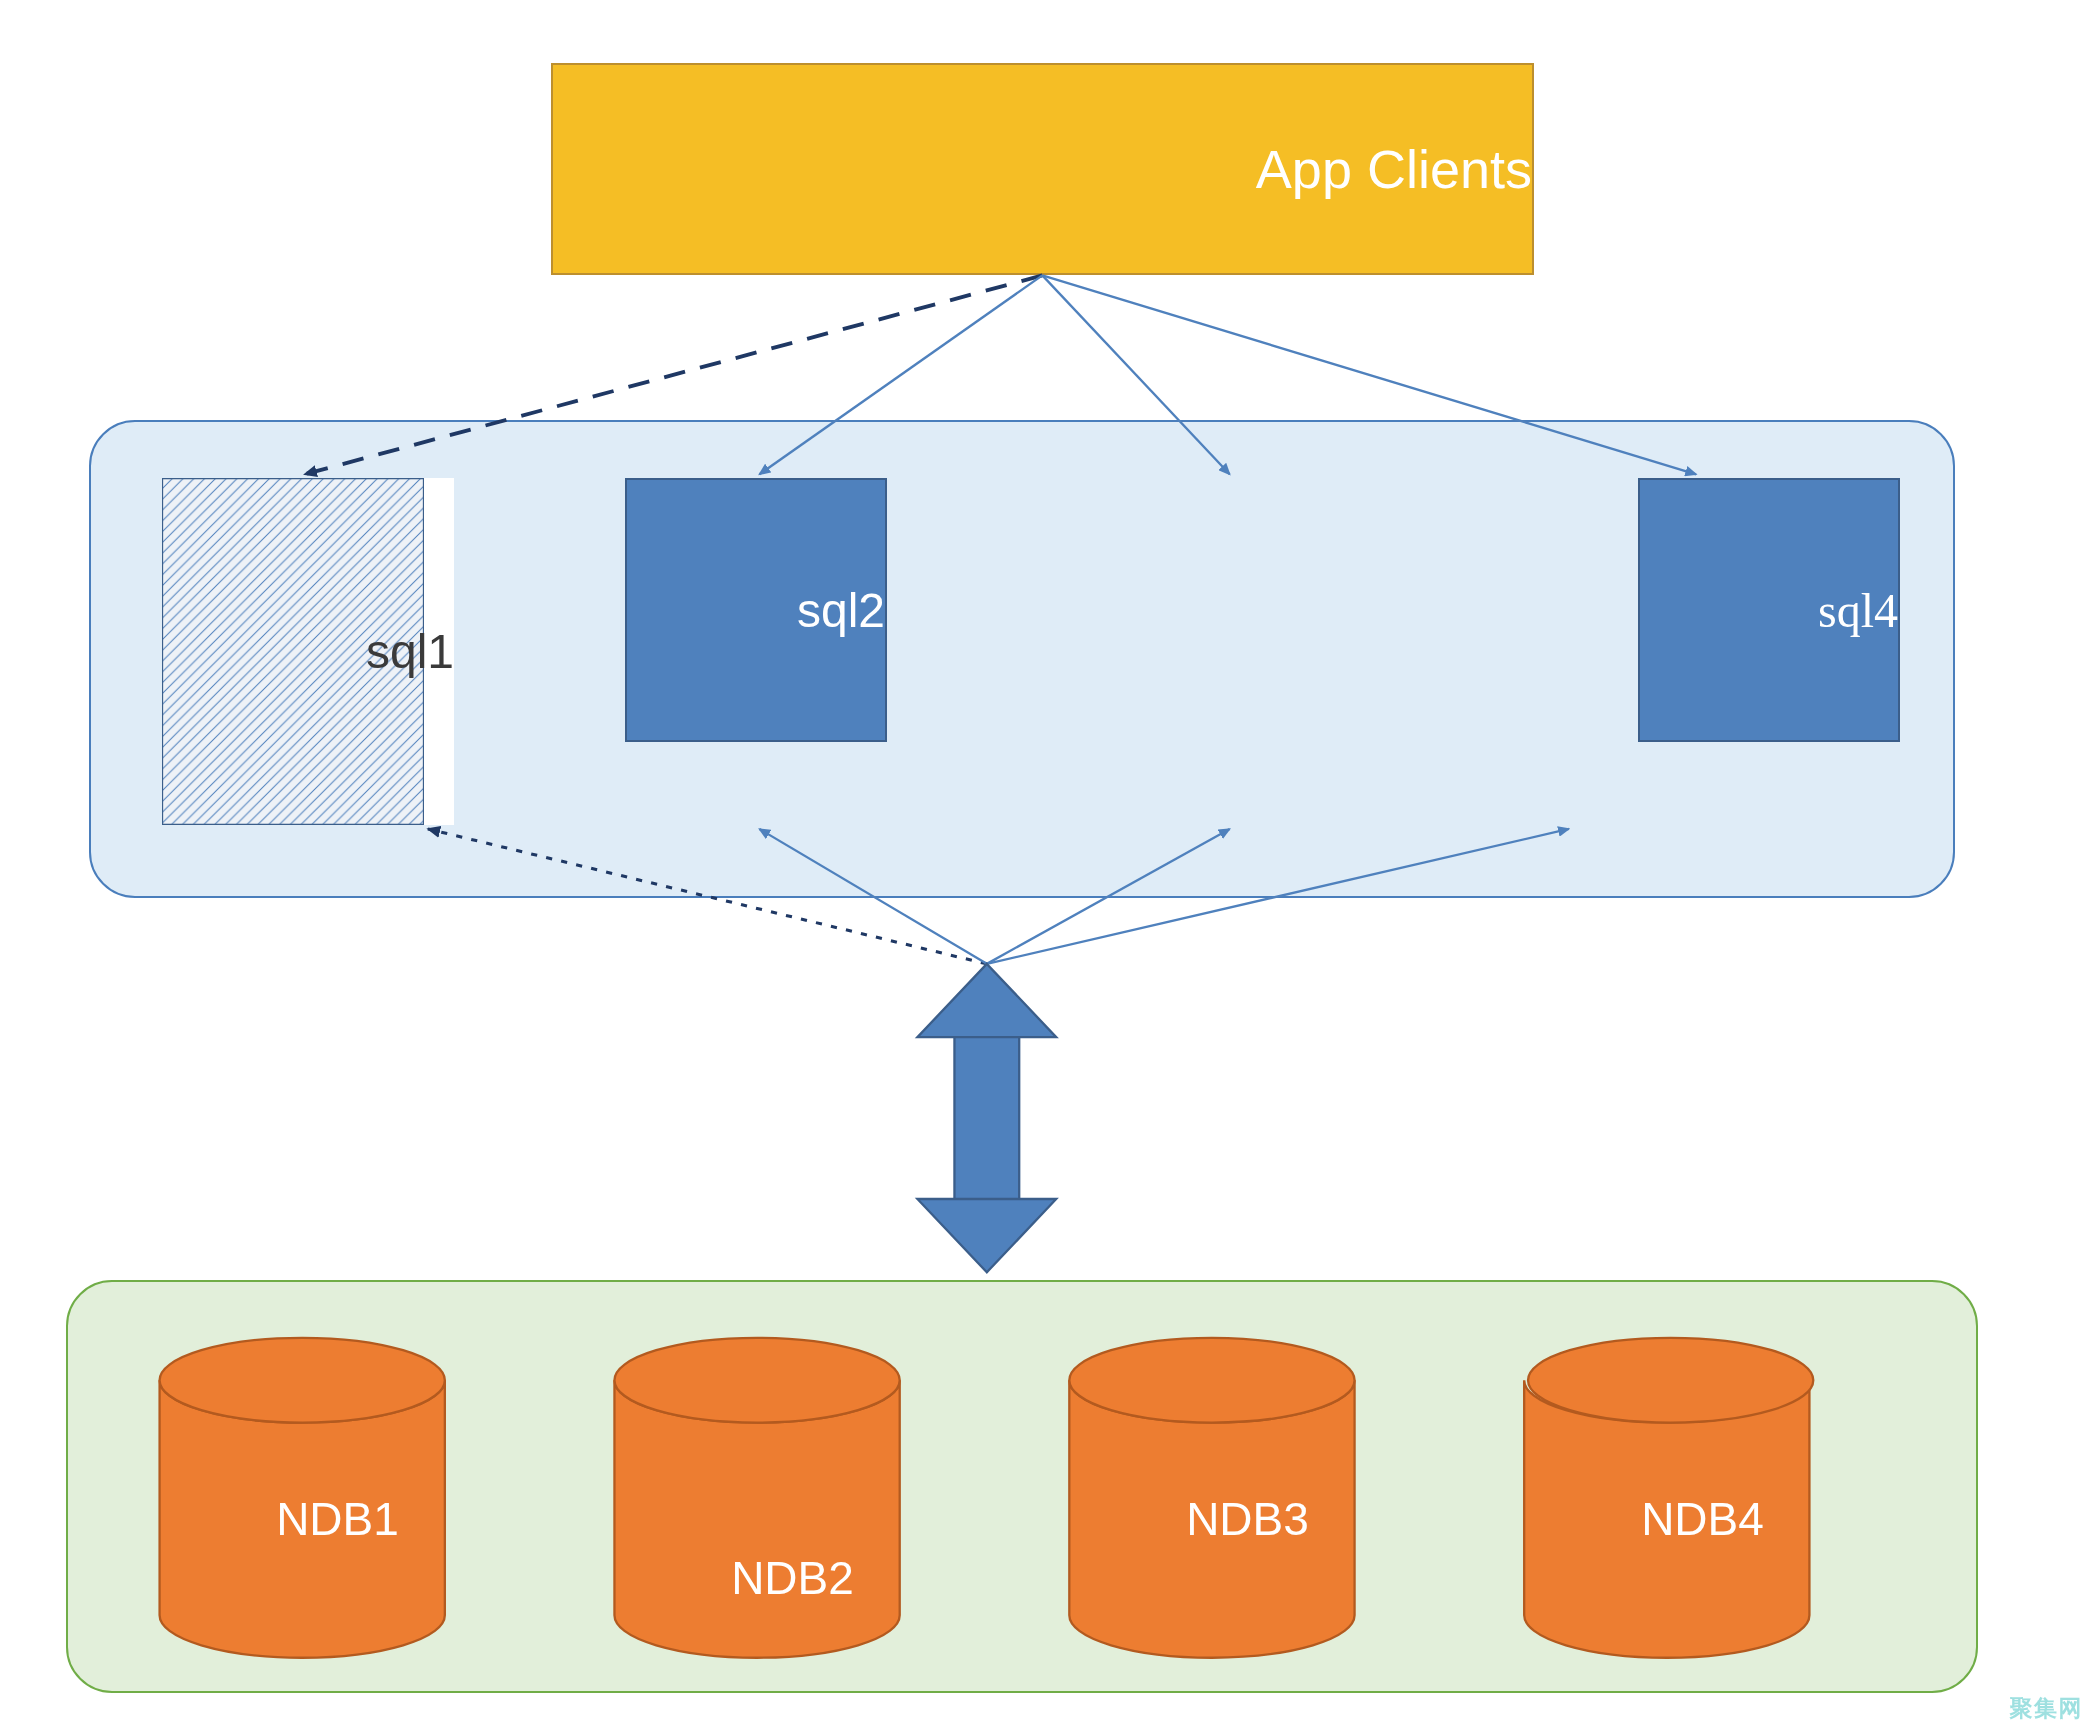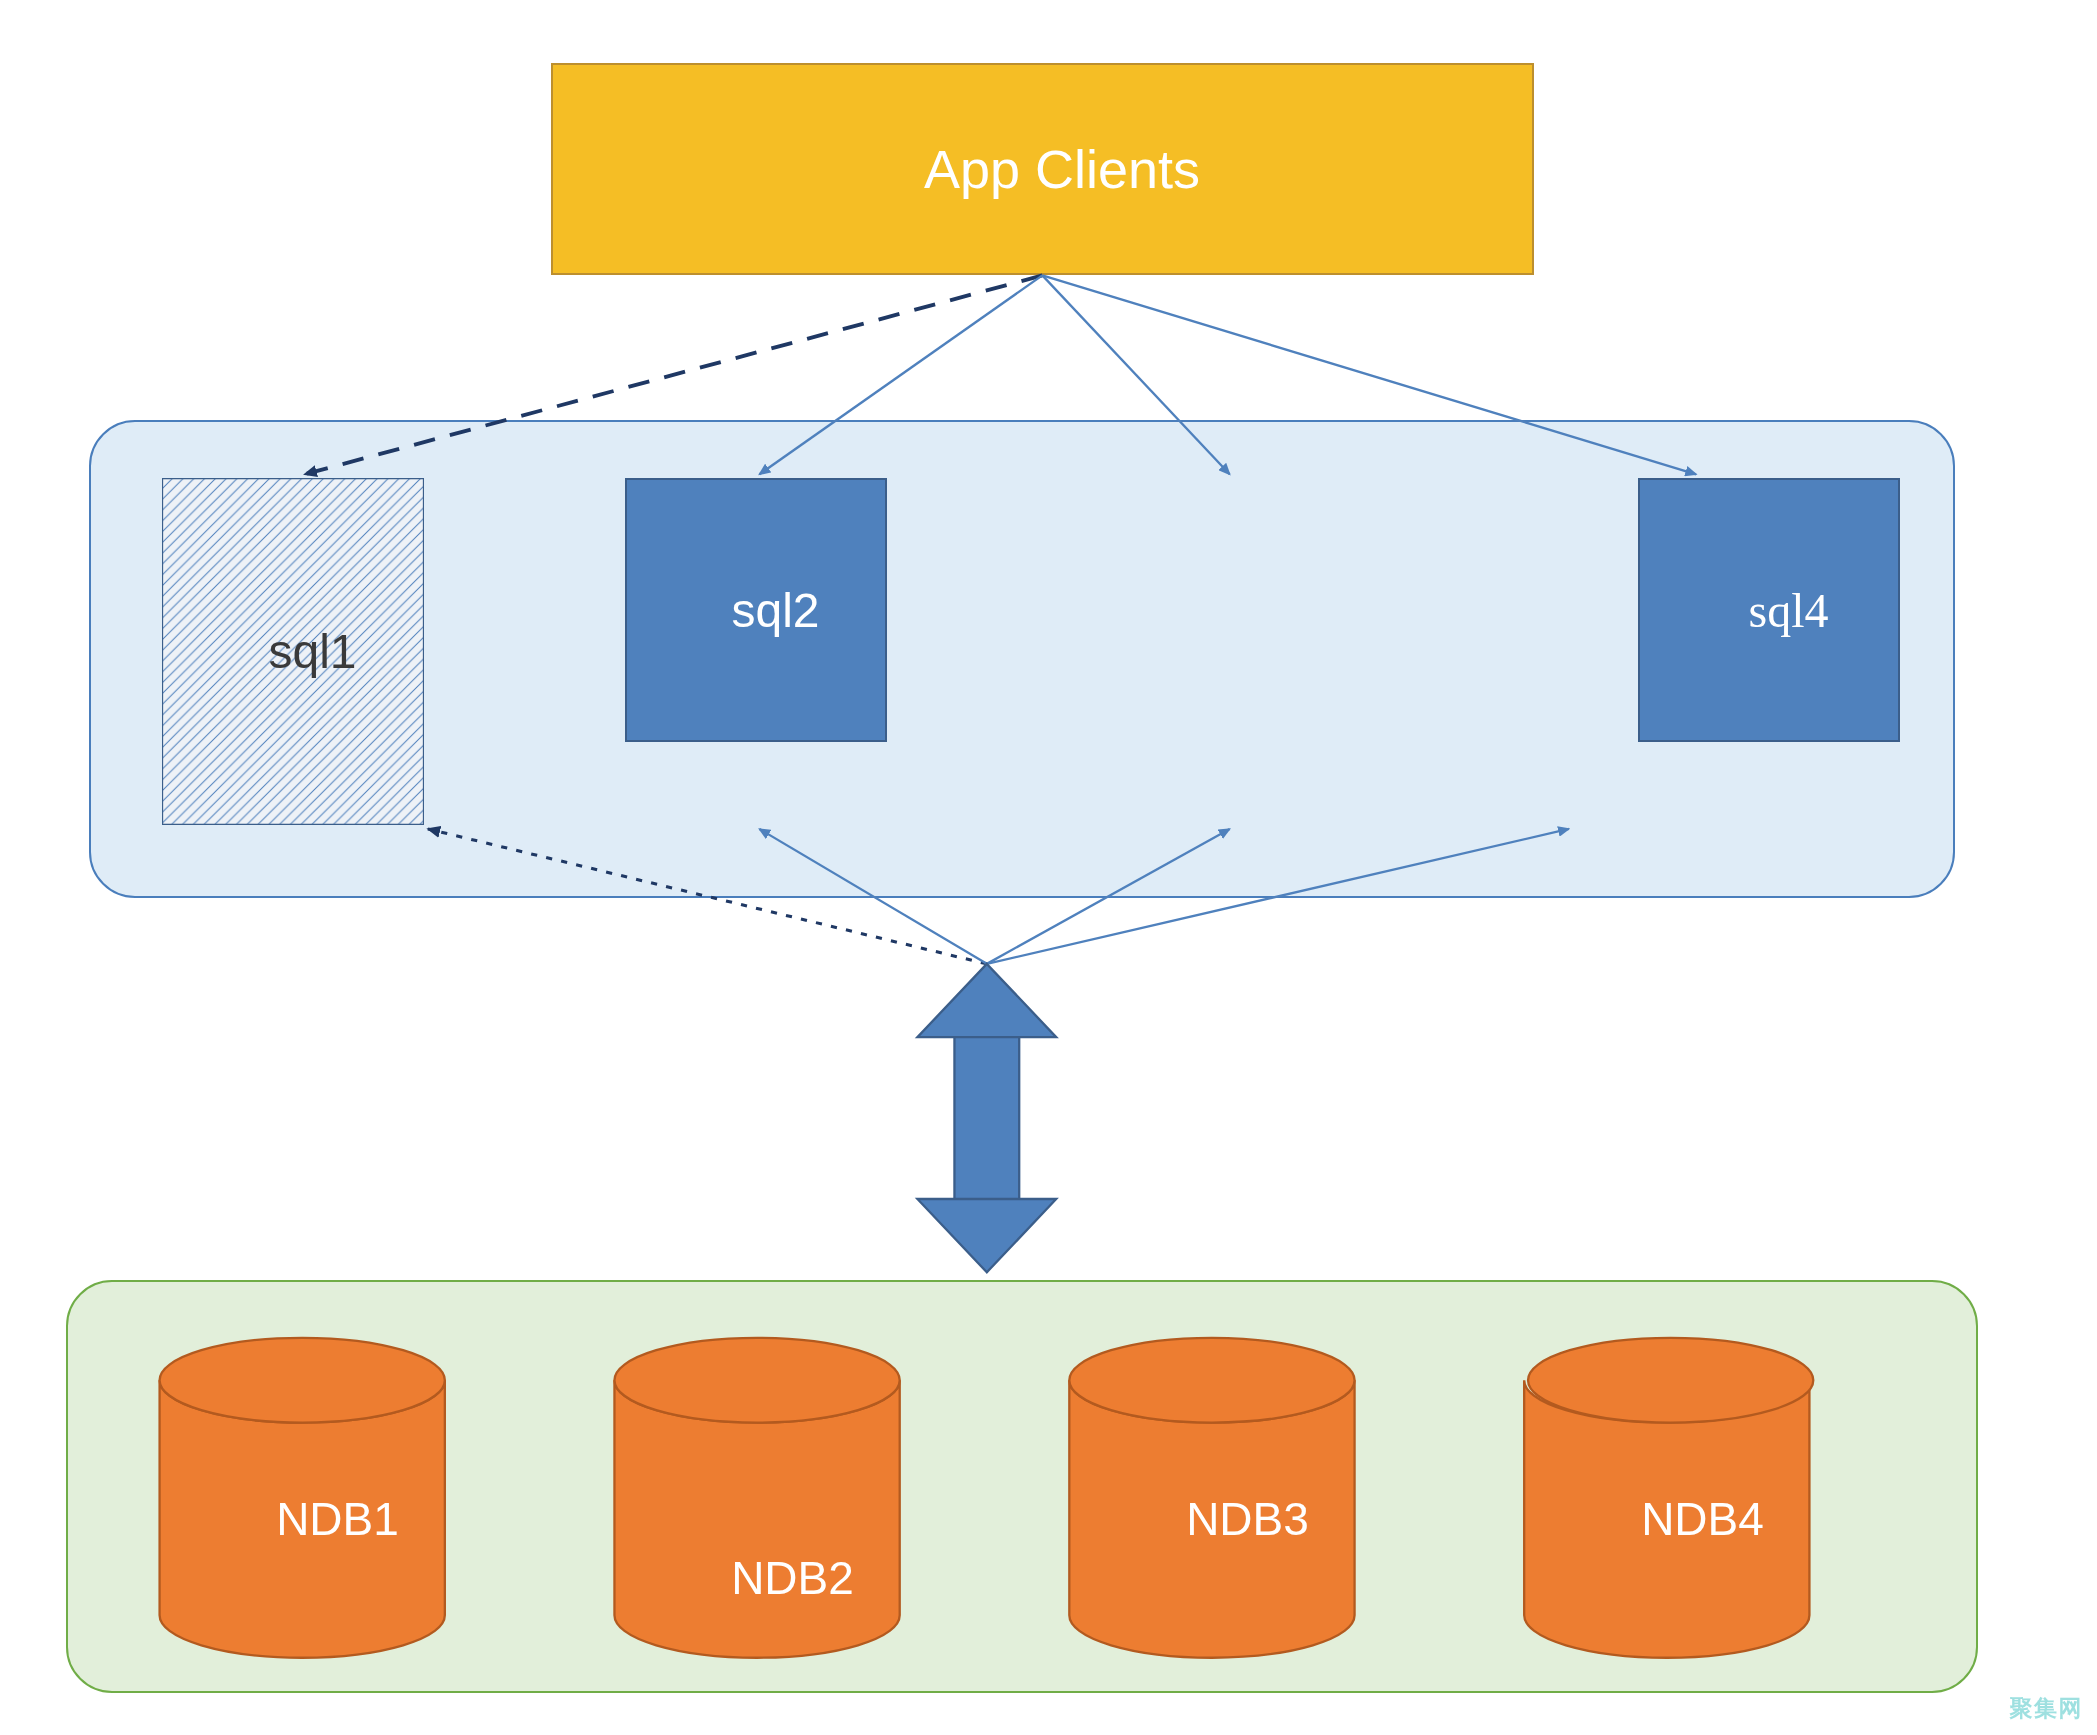--- a/index.html
+++ b/index.html
@@ -19,21 +19,21 @@
     position: absolute;
     top: 0;
     left: 0;
     width: 2097px;
     height: 1735px;
   }
   .box {
     position: absolute;
     display: flex;
     align-items: center;
-    justify-content: center;
+    justify-content: flex-end;
     box-sizing: border-box;
     padding-left: 39px;
   }
   .app-clients {
     left: 551px;
     top: 63px;
     width: 983px;
     height: 212px;
     background: #F5BE25;
     border: 2.3px solid #BD8F2E;
@@ -59,21 +59,21 @@
     border: 2.3px solid #3B5E8A;
   }
   .sql-box span {
     color: #ffffff;
     font-size: 48px;
     font-weight: 300;
   }
   .sql1 {
     left: 162px;
     top: 478px;
-    width: 262px;
+    width: 292px;
     height: 347px;
   }
   .sql1 span {
     color: #3a3a3a;
     font-size: 48px;
     font-weight: 400;
     position: relative;
     z-index: 2;
   }
   .sql2 { left: 625px; top: 478px; }

